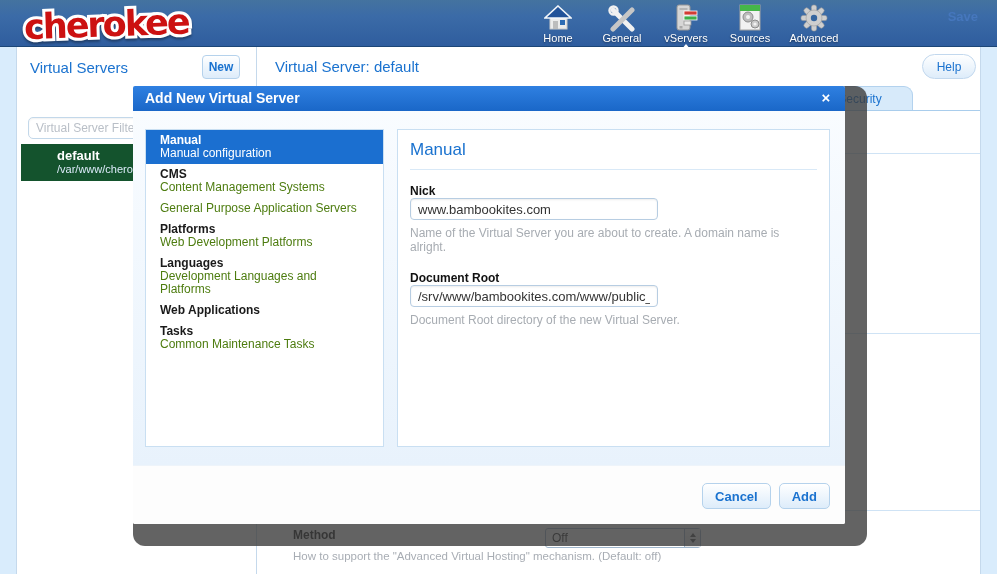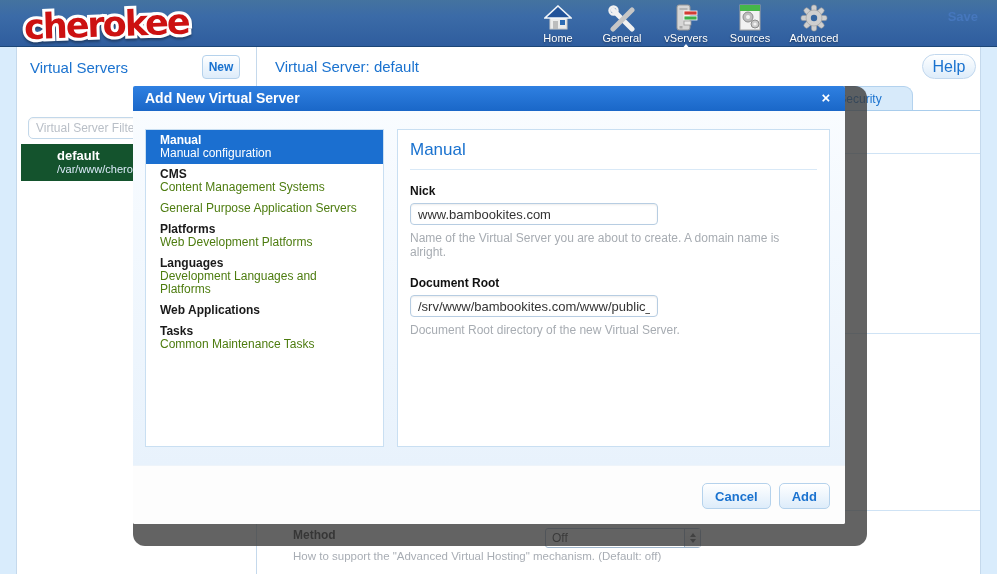--- a/index.html
+++ b/index.html
@@ -43,21 +43,21 @@
   .vs-item { position:absolute; left:4px; top:97px; width:236px; height:37px; background:#14532d;
     padding:4px 0 0 36px; cursor:pointer; }
   .vs-item .nm { color:#fff; font-size:13px; font-weight:bold; line-height:15px; }
   .vs-item .pth { color:#ddebfa; font-size:11px; line-height:13px; }
 
   
   .main { position:absolute; left:257px; top:47px; width:723px; height:527px; background:#fff; }
   .main-title { position:absolute; left:18px; top:11px; font-size:15px; color:#1a72cf; }
   .help-btn { position:absolute; right:4px; top:7px; width:54px; height:25px; border-radius:13px;
     background:linear-gradient(180deg,#ffffff,#ddecfa); border:1px solid #c2d8ee; color:#1a72cf;
-    font-size:16px; cursor:pointer; font-family:"Liberation Sans",sans-serif; }
+    font-size:12px; cursor:pointer; font-family:"Liberation Sans",sans-serif; }
   .tab { position:absolute; top:39px; height:25px; background:#d7eafa; border:1px solid #b3d2ee;
     border-bottom:none; border-radius:9px 9px 0 0; color:#1a72cf; font-size:12px; line-height:24px;
     text-align:center; overflow:hidden; cursor:pointer; }
   .tabline { position:absolute; left:0; right:0; top:63px; height:1px; background:#a9cdec; }
   .hdiv { position:absolute; left:10px; right:0; height:1px; background:#cfe3f5; }
   .method-label { position:absolute; left:36px; top:481px; font-size:12px; font-weight:bold; color:#222; }
   .select { position:absolute; left:288px; top:481px; width:156px; height:20px; background:#fff;
     border:1px solid #9fb6cc; border-radius:3px; display:flex; cursor:pointer; }
   .select .val { flex:1; font-size:12px; color:#333; line-height:18px; padding-left:6px; }
   .select .arrows { width:16px; border-left:1px solid #9fb6cc; background:linear-gradient(#fafafa,#e4e4e4);
@@ -84,21 +84,21 @@
   .menu-item .s { font-size:12px; color:#4d7c0f; line-height:13px; }
   .menu-item.sel { background:#1b6fd0; }
   .menu-item.sel .t, .menu-item.sel .s { color:#fff; }
   .panel-box { position:absolute; left:264px; top:18px; width:433px; height:318px; background:#fff;
     border:1px solid #c9dff2; }
   .panel-head { margin:10px 12px 0; font-size:17px; color:#1a72cf; padding-bottom:9px;
     border-bottom:1px solid #d9e9f7; }
   .field { margin:14px 12px 0; }
   .field + .field { margin-top:17px; }
   .field .flabel { font-size:12px; font-weight:bold; color:#111; }
-  .field input { display:block; margin-top:5px; width:248px; height:22px; border:1px solid #b7cde2;
+  .field input { display:block; width:248px; height:22px; border:1px solid #b7cde2;
     border-radius:4px; padding:0 7px; font-size:13px; color:#333;
     box-shadow:inset 0 1px 2px rgba(0,0,0,0.08); font-family:"Liberation Sans",sans-serif; }
   .field .fhelp { margin-top:6px; font-size:12px; color:#a7acb2; }
   .dlg-footer { height:59px; background:#fdfdfd; border-top:1px solid #eef4fa; position:relative; }
   .dlg-footer .btnrow { position:absolute; right:15px; top:17px; display:flex; gap:8px; }
   .dlg-footer .btn { height:26px; padding:0 12px; font-size:13px; border-radius:5px; }
 </style>
 </head>
 <body>
 

